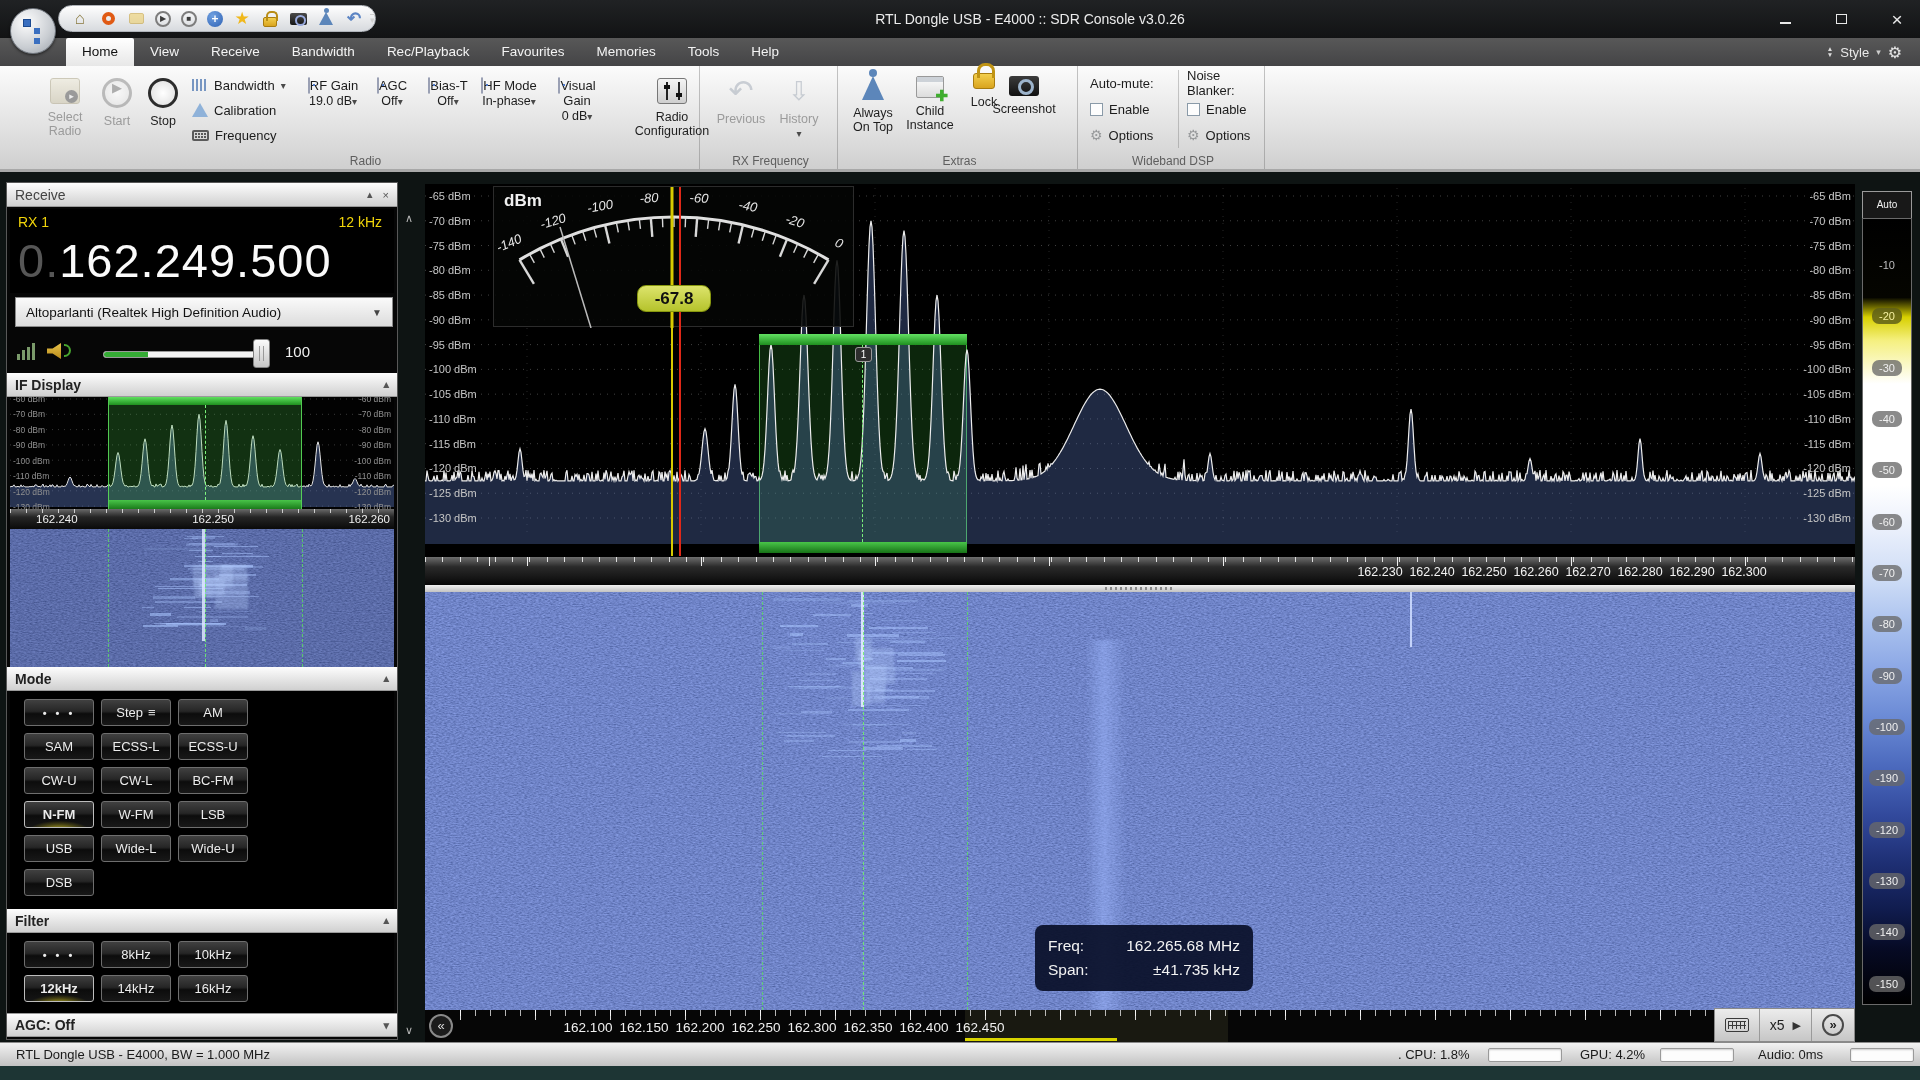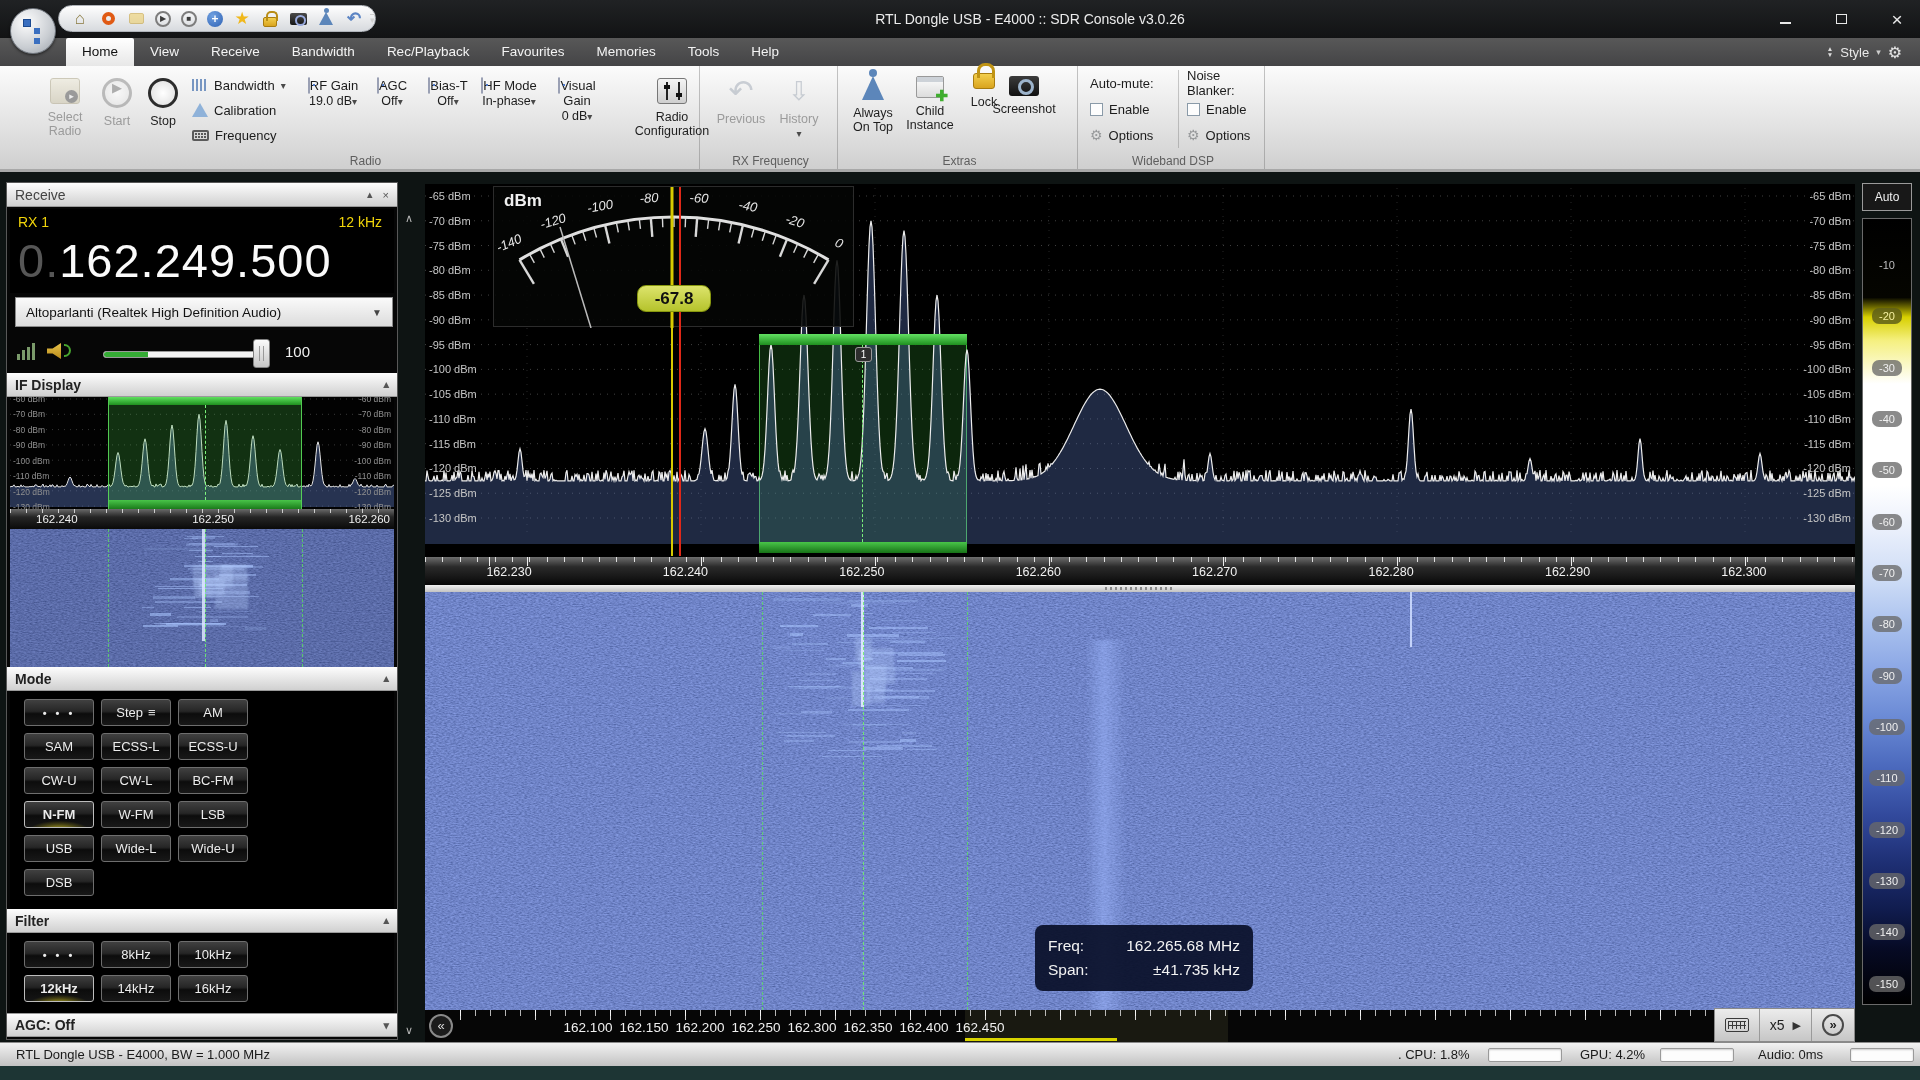--- a/index.html
+++ b/index.html
@@ -148,21 +148,21 @@
   .dblist.right span{text-align:right}
   
   .meter{position:absolute;left:68px;top:2px;width:361px;height:141px;background:rgba(4,6,4,.88);border:1px solid #2c2c2c;z-index:7}
   .meter .unit{position:absolute;left:10px;top:4px;color:#f0f0f0;font-size:17px;font-weight:bold}
   .mlabel{position:absolute;color:#e6e6e6;font-size:13px;font-style:italic;white-space:nowrap;transform:translate(-50%,-50%)}
   .mbadge{position:absolute;left:143px;top:98px;width:74px;height:27px;background:linear-gradient(#dde46c,#b5c32c);border:1px solid #88980e;border-radius:9px;color:#101010;font-size:17px;font-weight:bold;text-align:center;line-height:26px;z-index:3}
   
   .faxis{position:absolute;left:425px;top:385px;width:1430px;height:28px;background:linear-gradient(#6e6e6e,#2a2a2a 35%,#080808)}
   .faxis .ticks{position:absolute;left:0;right:0;top:0;height:5px;background:repeating-linear-gradient(to right,rgba(255,255,255,.8) 0 1px,transparent 1px 17.4px)}
   .faxis .ticks2{position:absolute;left:0;right:0;top:0;height:9px;background:repeating-linear-gradient(to right,rgba(255,255,255,.9) 0 1px,transparent 1px 174px);background-position:102px 0}
-  .flabels{position:absolute;left:0;right:0;top:8px;display:flex;justify-content:space-between;padding:0 85px 0 58px}
+  .flabels{position:absolute;left:0;right:0;top:8px;display:flex;justify-content:flex-end;padding:0 85px 0 42px}
   .flabels span{font-size:12.5px;color:#f2f2f2;width:52px;text-align:center}
   .splitter{position:absolute;left:425px;top:413px;width:1430px;height:7px;background:linear-gradient(#f2f2f2,#c2c2c2)}
   .grip{position:absolute;left:50%;top:2px;width:70px;height:3px;transform:translateX(-50%);background:repeating-linear-gradient(to right,#8a8a8a 0 2px,transparent 2px 5px)}
   
   .waterfall{position:absolute;left:425px;top:420px;width:1430px;height:418px;background:#16226a;overflow:hidden}
   .wfdash{position:absolute;top:0;bottom:0;width:0;border-left:1px dashed rgba(90,230,90,.75)}
   .band{position:absolute;left:660px;top:48px;width:42px;bottom:0;background:linear-gradient(to right,rgba(140,170,250,0),rgba(160,185,255,.48) 45%,rgba(140,170,250,0));filter:blur(1px)}
   .spike{position:absolute;left:985px;top:0;width:2px;height:55px;background:rgba(205,220,255,.9)}
   .tooltip{position:absolute;left:610px;top:333px;width:218px;height:66px;background:rgba(9,15,40,.92);border-radius:8px;padding:9px 13px;font-family:"DejaVu Sans Mono",monospace;font-size:15.5px;color:#f2f2f2;z-index:9}
   .ttrow{display:flex;justify-content:space-between;line-height:24px}
@@ -175,21 +175,21 @@
   .navlabels{position:absolute;left:0;right:4px;top:10px;display:flex;padding:0 189px 0 135px}
   .navlabels span{font-size:13.5px;color:#f0f0f0;width:56px;text-align:center}
   .navleft{position:absolute;left:4px;top:4px;width:24px;height:24px;border-radius:50%;border:2px solid #8a8a8a;background:#1c1c1c;color:#ddd;font-size:13px;text-align:center;line-height:20px}
   .navbtns{position:absolute;right:0;top:-2px;height:34px;display:flex;align-items:stretch;background:linear-gradient(#ececec,#c6c6c6);border:1px solid #8a8a8a}
   .nb{display:flex;align-items:center;justify-content:center;border-right:1px solid #9a9a9a;padding:0 10px}
   .kbd2{width:24px;height:14px;border:1px solid #3a3a3a;border-radius:2px;background-image:repeating-linear-gradient(to right,#3a3a3a 0 1px,transparent 1px 4px),repeating-linear-gradient(to bottom,#3a3a3a 0 1px,transparent 1px 4px);background-size:18px 8px;background-position:2px 2px;background-repeat:no-repeat}
   .x5{font-size:14px;color:#1e1e1e}
   .nbarr{font-size:11px;color:#333;margin-left:8px}
   .fastfwd{width:22px;height:22px;border:2px solid #4a4a4a;border-radius:50%;color:#222;font-size:13px;font-weight:bold;text-align:center;line-height:18px}
   
-  .autobtn{position:absolute;left:1862px;top:11px;width:50px;height:28px;background:#181818;border:1px solid #9a9a9a;color:#f0f0f0;font-size:12px;text-align:center;line-height:26px}
+  .autobtn{position:absolute;left:1862px;top:19px;width:50px;height:28px;background:#181818;border:1px solid #9a9a9a;color:#f0f0f0;font-size:10px;text-align:center;line-height:26px}
   .lscale{position:absolute;left:1862px;top:46px;width:50px;height:787px;border:1px solid #6a6a6a;background:linear-gradient(to bottom,#000 0%,#050500 10%,#d8d000 12.5%,#f5f080 15.5%,#fff 21%,#fff 34%,#e8eefb 40%,#cddcf6 46%,#a8c0ee 52%,#88a4e4 58%,#6888d4 64%,#4a68bc 70%,#32499c 76%,#1e2f74 82%,#101c4e 88%,#060a24 93%,#000 100%)}
   .lslabels{position:absolute;left:0;right:0;top:38px;height:735px;display:flex;flex-direction:column;justify-content:space-between;align-items:center}
   .lslabels span{background:rgba(105,105,105,.78);color:#f0f0f0;font-size:11px;border-radius:7px;padding:1px 7px;height:16px;line-height:14px}
   .lslabels span:first-child{background:transparent;color:#bdbdbd}
   .lslabels span:nth-child(2){background:rgba(95,95,25,.85);color:#f5f0a0}
   
   .statusbar{position:absolute;left:0;top:1042px;width:1920px;height:24px;background:linear-gradient(#f2f2f2,#c2c2c2);border-top:1px solid #8a8a8a;font-size:13px;color:#1a1a1a}
   .sbleft{position:absolute;left:16px;top:4px}
   .sbtxt{position:absolute;top:4px}
   .sbbar{position:absolute;top:5px;height:14px;background:#fdfdfd;border:1px solid #9a9a9a;border-radius:2px;box-shadow:inset 0 1px 2px rgba(0,0,0,.2)}
@@ -856,21 +856,21 @@
             <span>-10</span>
             <span>-20</span>
             <span>-30</span>
             <span>-40</span>
             <span>-50</span>
             <span>-60</span>
             <span>-70</span>
             <span>-80</span>
             <span>-90</span>
             <span>-100</span>
-            <span>-110</span>
+            <span>-190</span>
             <span>-120</span>
             <span>-130</span>
             <span>-140</span>
             <span>-150</span>
           </div>
     </div>
   </div>
 
   <div class="statusbar">
     <span class="sbleft">RTL Dongle USB - E4000, BW = 1.000 MHz</span>

